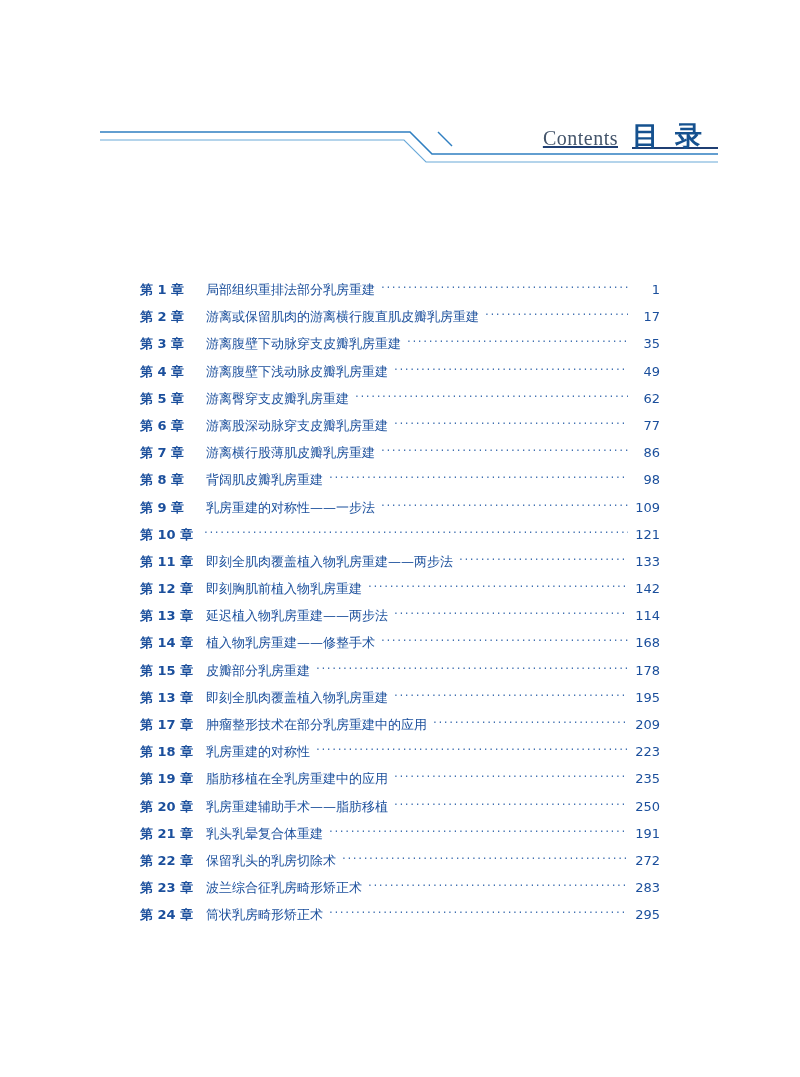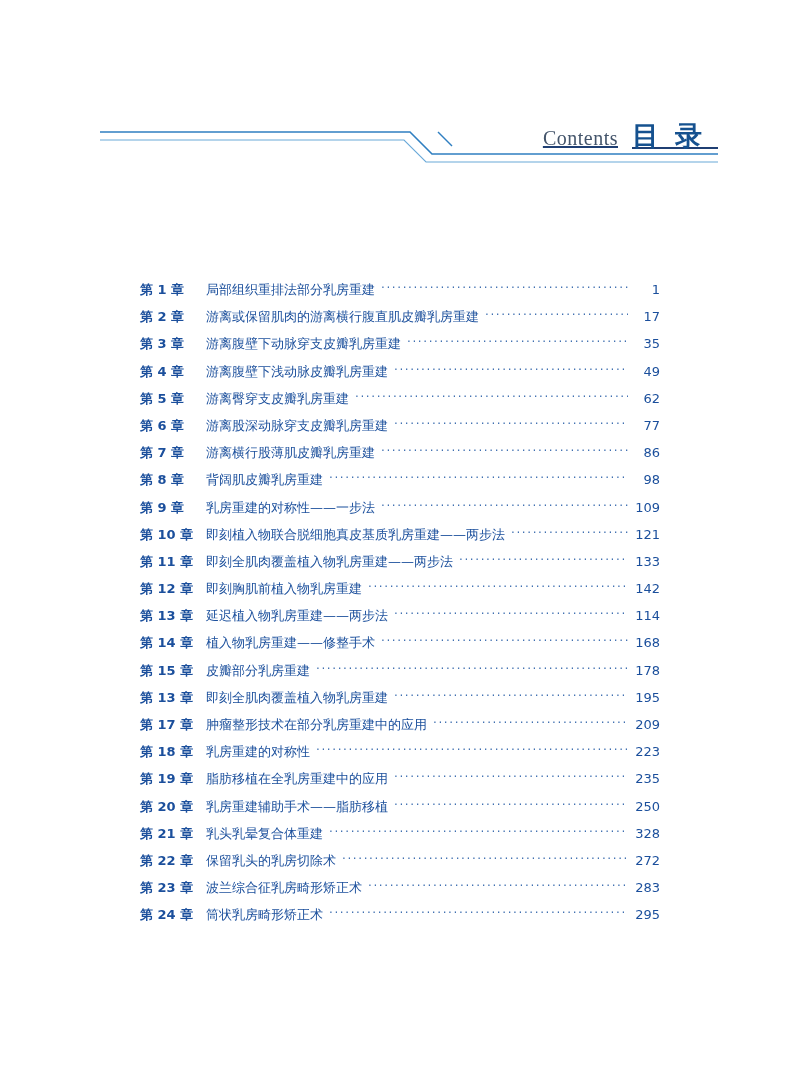--- a/index.html
+++ b/index.html
@@ -176,21 +176,20 @@
       <span class="page">98</span>
     </div>
     <div class="toc-row">
       <span class="chap">第 9 章</span>
       <span class="title">乳房重建的对称性——一步法</span>
       <span class="dots">··········································································································································</span>
       <span class="page">109</span>
     </div>
     <div class="toc-row">
       <span class="chap">第 10 章</span>
-      <span class="title">即刻植入物联合脱细胞真皮基质乳房重建——两步法</span>
       <span class="dots">··········································································································································</span>
       <span class="page">121</span>
     </div>
     <div class="toc-row">
       <span class="chap">第 11 章</span>
       <span class="title">即刻全肌肉覆盖植入物乳房重建——两步法</span>
       <span class="dots">··········································································································································</span>
       <span class="page">133</span>
     </div>
     <div class="toc-row">
@@ -244,21 +243,21 @@
     <div class="toc-row">
       <span class="chap">第 20 章</span>
       <span class="title">乳房重建辅助手术——脂肪移植</span>
       <span class="dots">··········································································································································</span>
       <span class="page">250</span>
     </div>
     <div class="toc-row">
       <span class="chap">第 21 章</span>
       <span class="title">乳头乳晕复合体重建</span>
       <span class="dots">··········································································································································</span>
-      <span class="page">328</span>
+      <span class="page">191</span>
     </div>
     <div class="toc-row">
       <span class="chap">第 22 章</span>
       <span class="title">保留乳头的乳房切除术</span>
       <span class="dots">··········································································································································</span>
       <span class="page">272</span>
     </div>
     <div class="toc-row">
       <span class="chap">第 23 章</span>
       <span class="title">波兰综合征乳房畸形矫正术</span>

